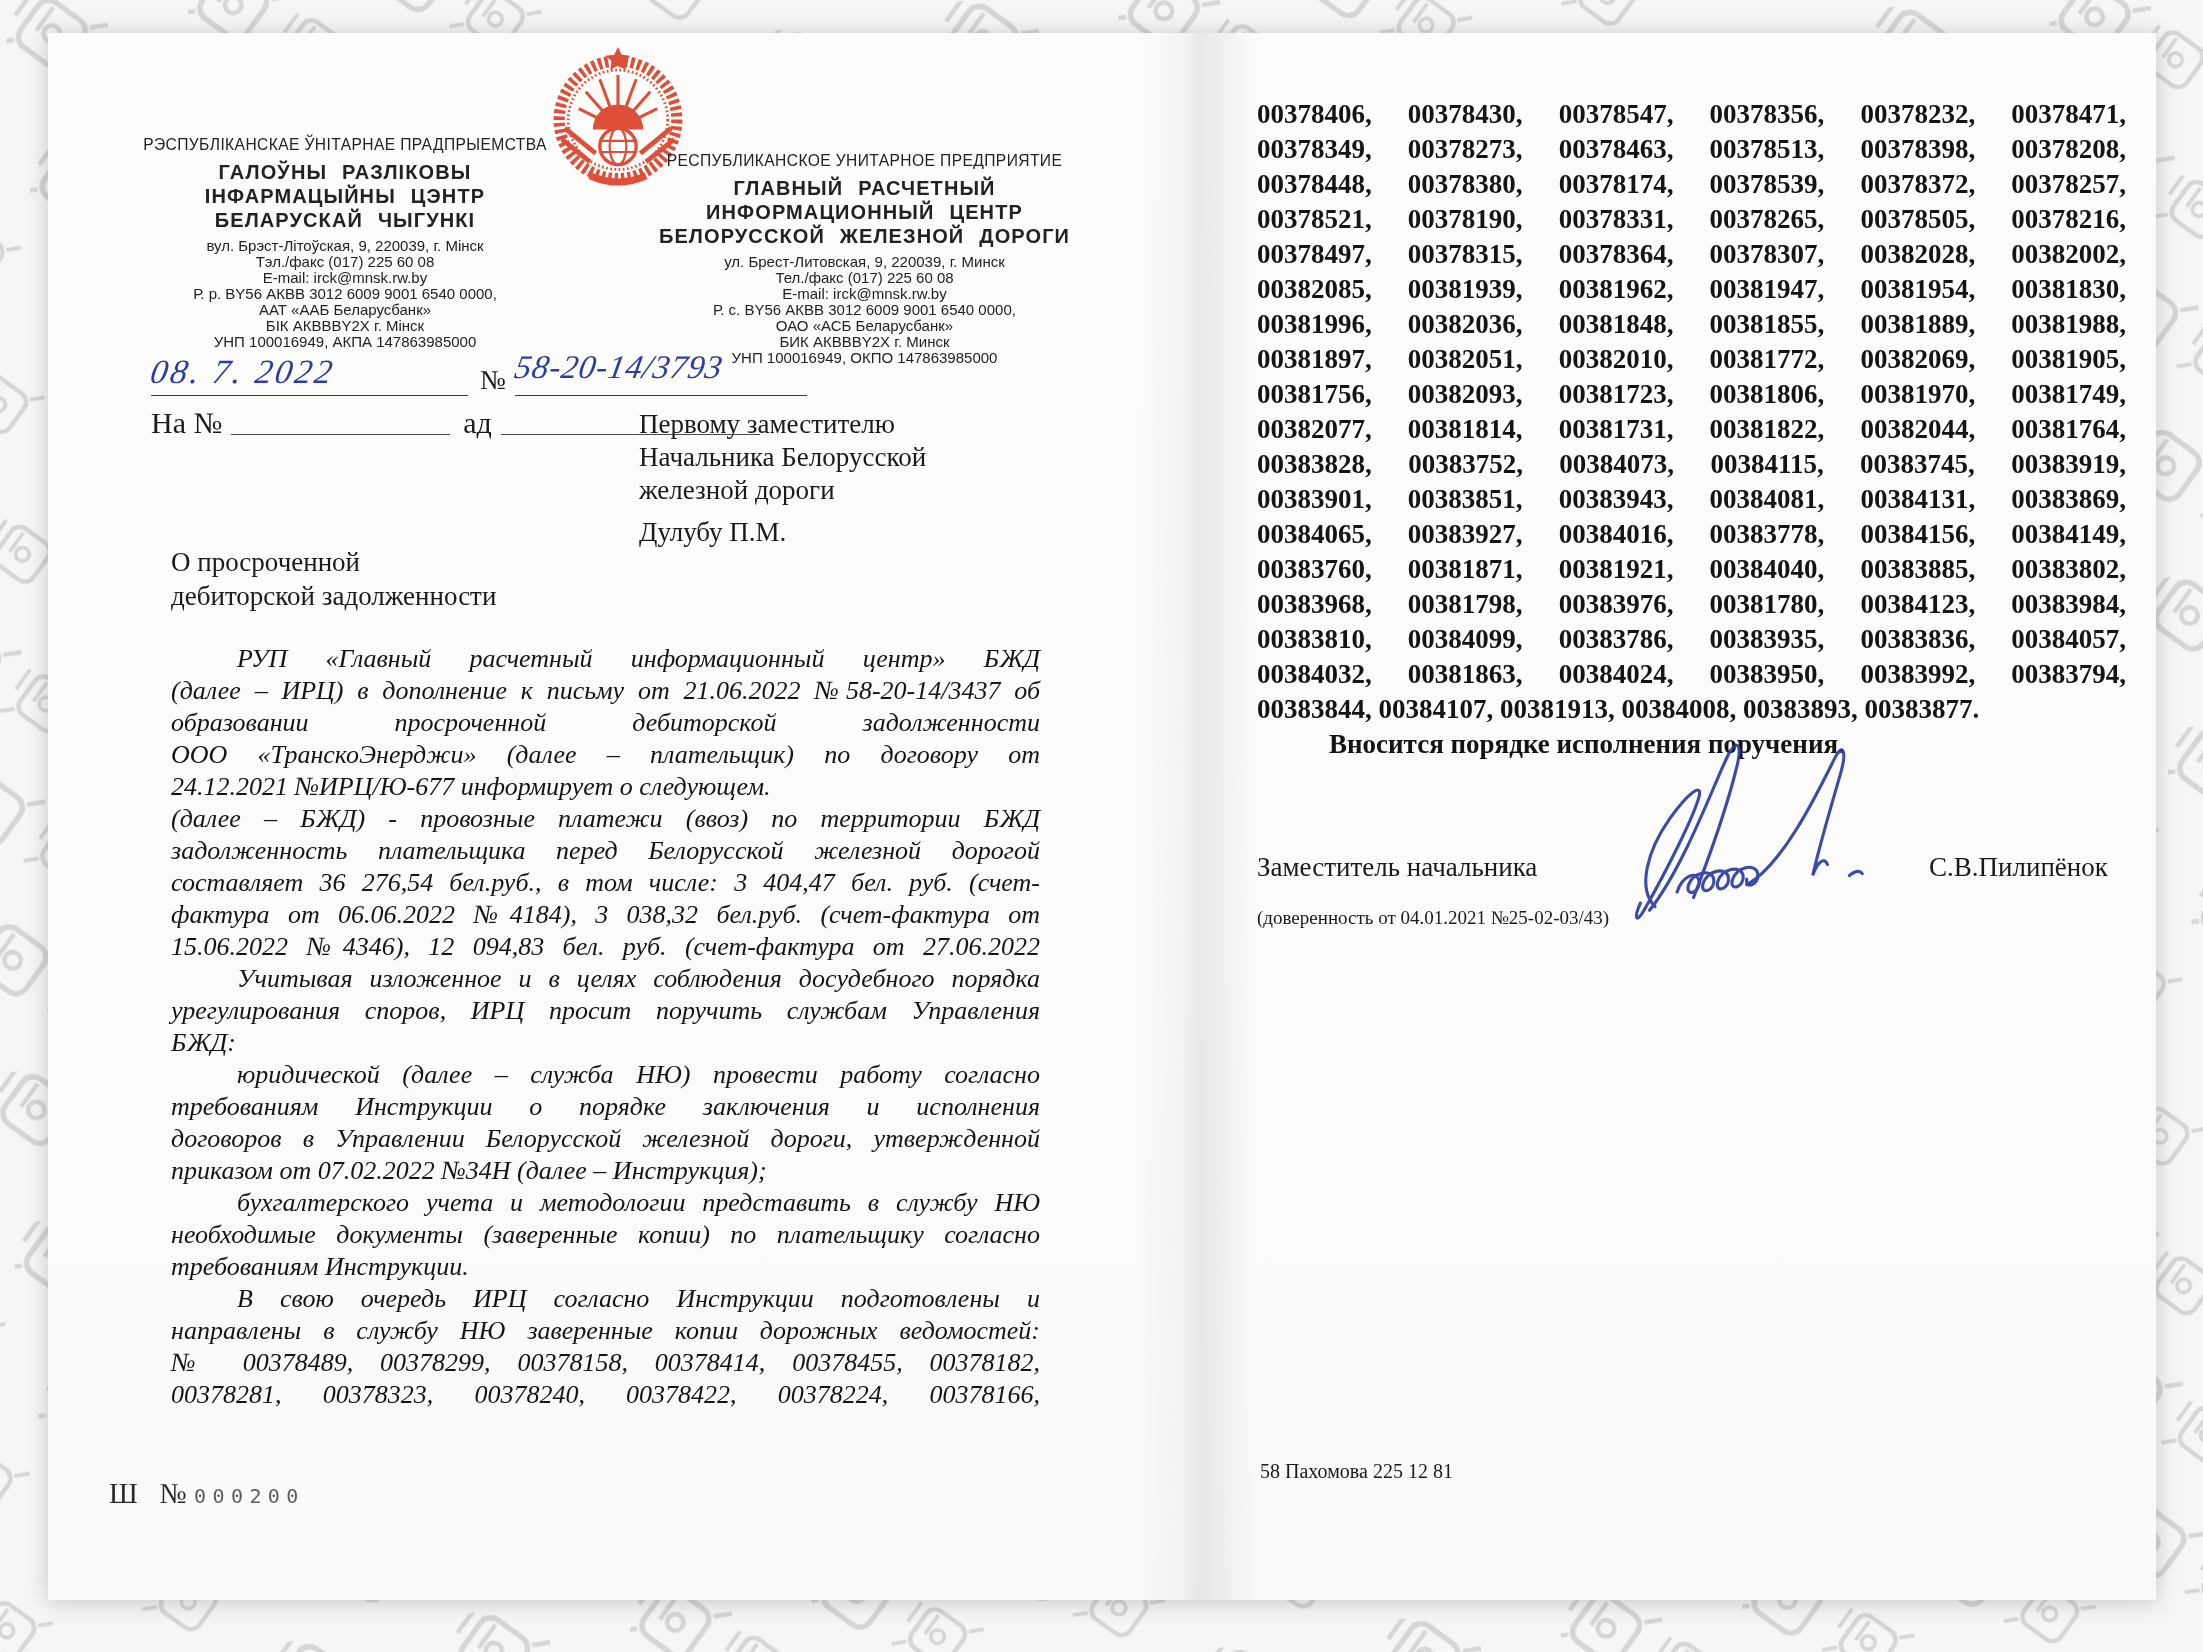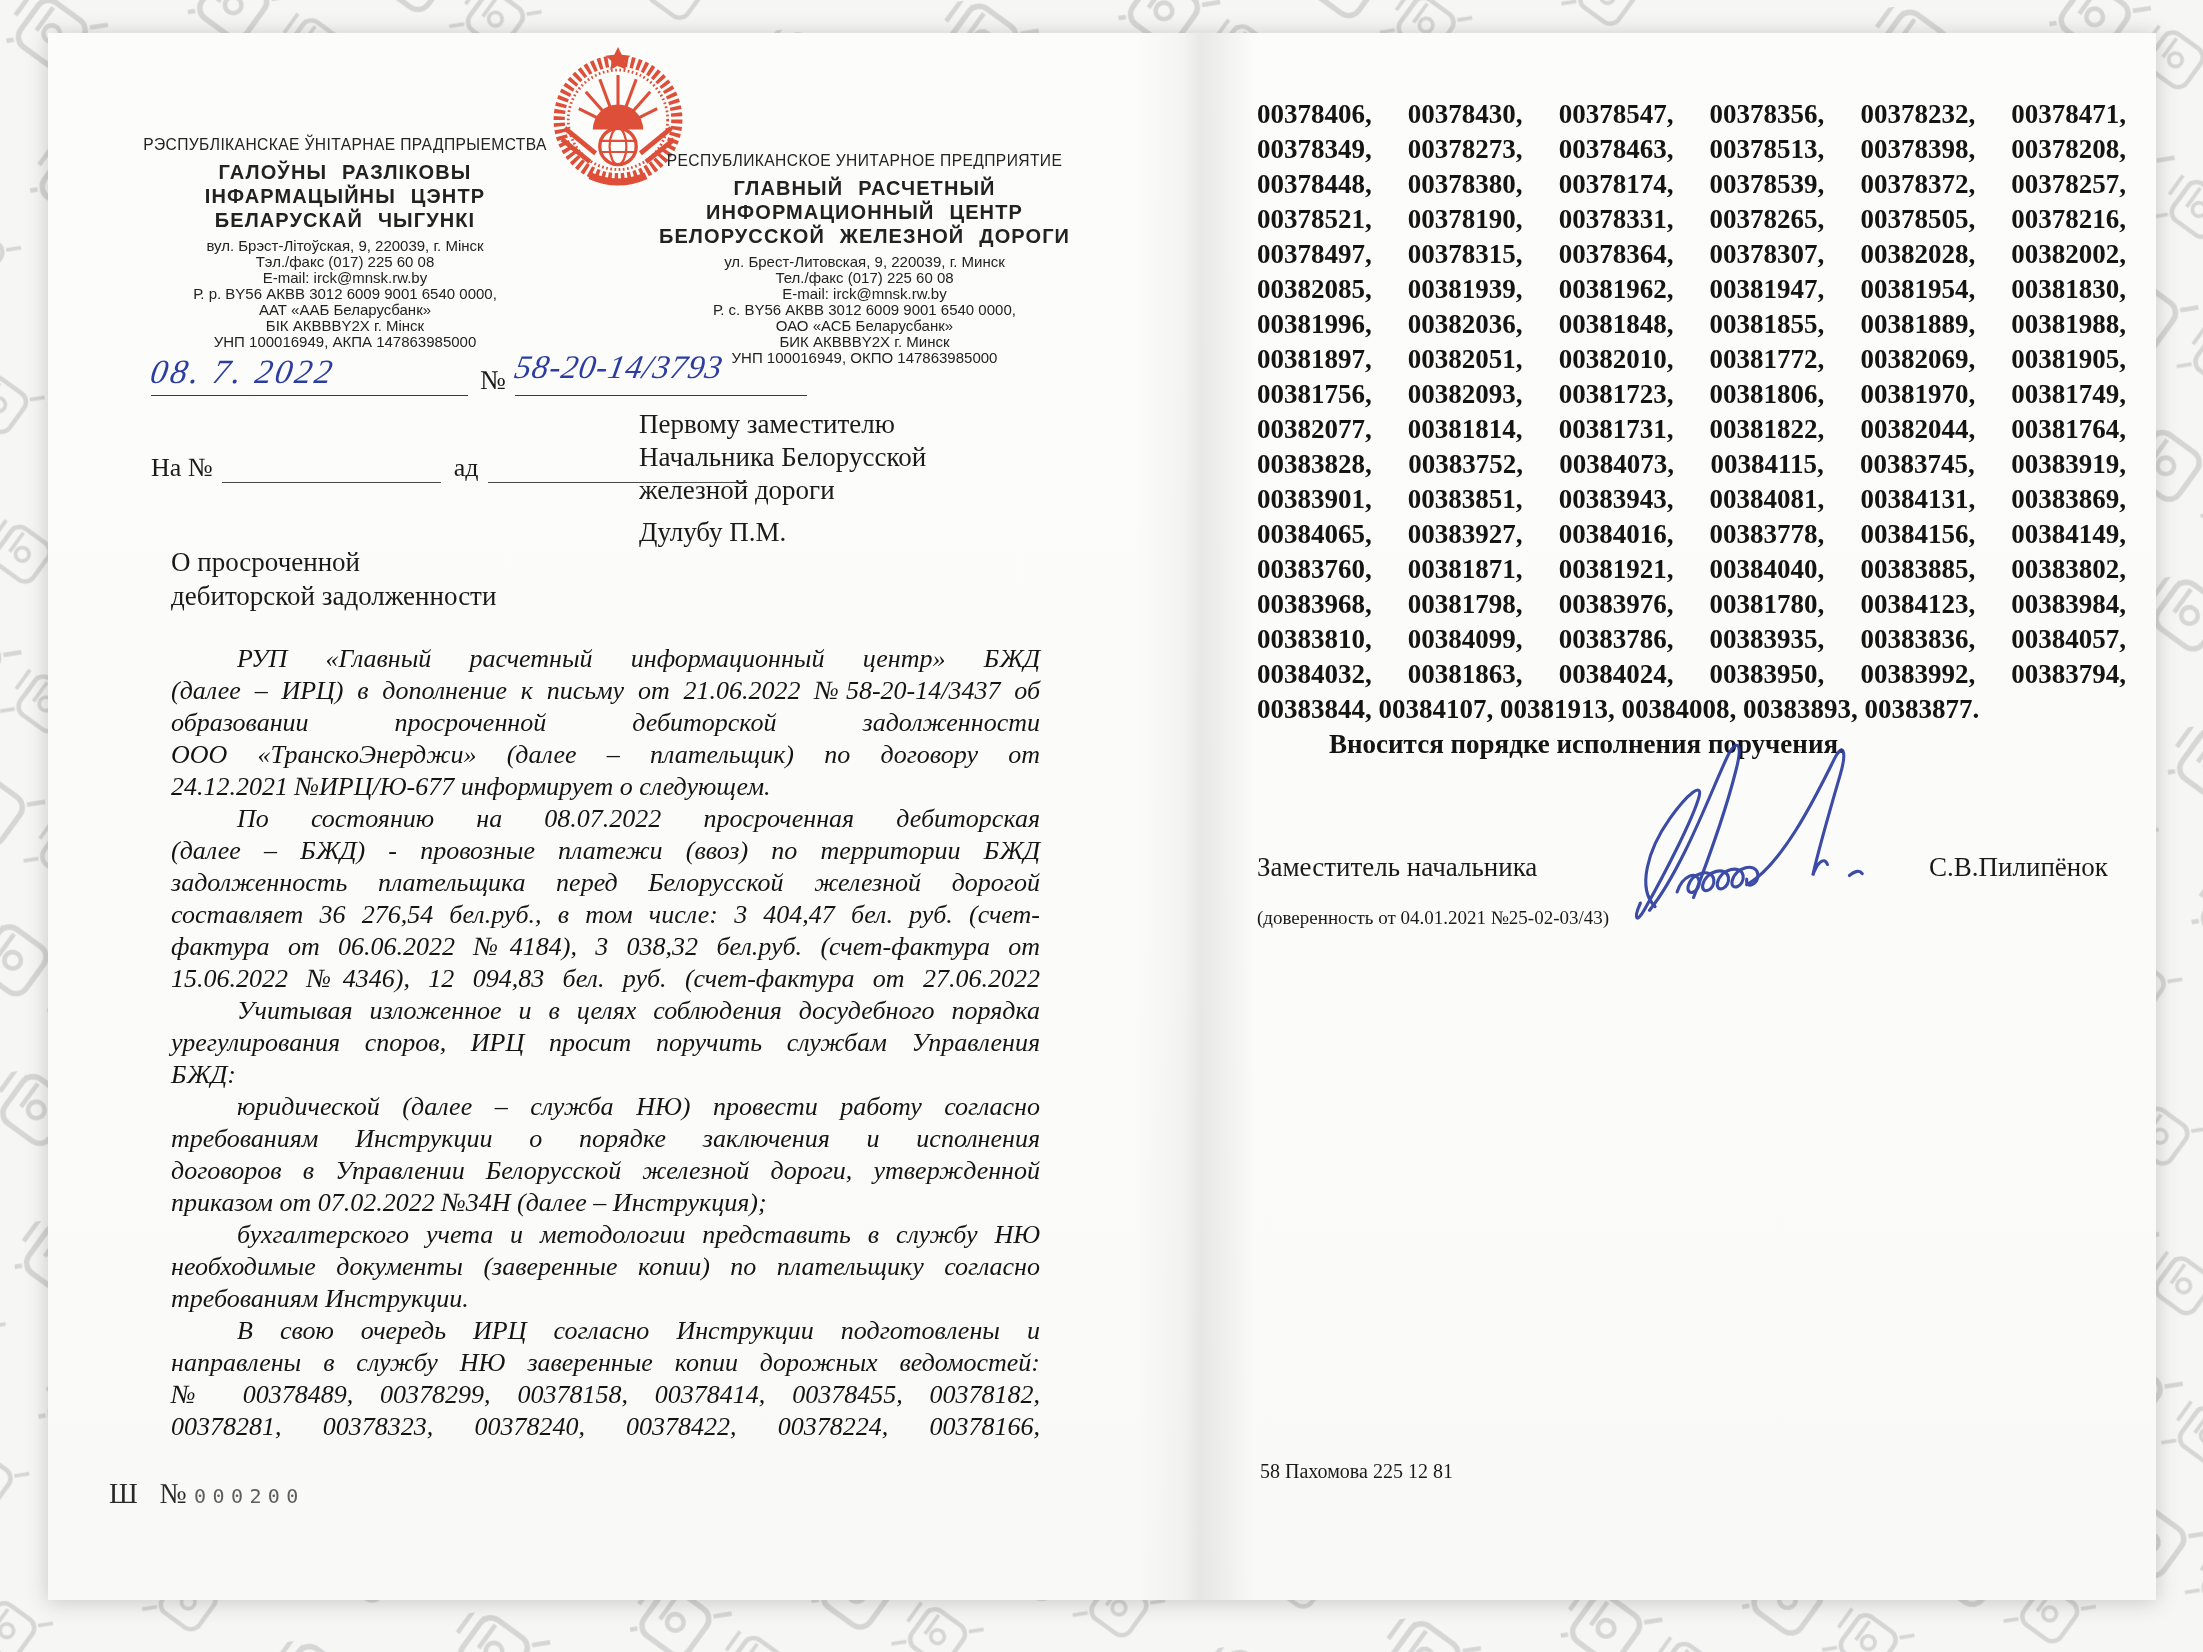--- a/index.html
+++ b/index.html
@@ -21,21 +21,21 @@
   .lh .addr{margin-top:5.5px;}
   .lh .addr .ln{font-size:15px;line-height:16px;white-space:nowrap;}
   
   .emblem{position:absolute;left:500px;top:7.3px;width:140px;height:154px;}
   
   .serif{font-family:"Liberation Serif",serif;color:#1a1a1a;}
   .hw{font-family:"Liberation Serif",serif;font-style:italic;color:#2b3da0;transform:skewX(-10deg);display:inline-block;}
   .hw-date{position:absolute;left:103px;top:320px;width:317px;border-bottom:1.8px solid #3a3a3a;height:42px;font-size:34px;letter-spacing:2.8px;}
   .no-sign{position:absolute;left:432px;top:332px;font-size:27px;}
   .hw-num{position:absolute;left:467px;top:316px;width:292px;border-bottom:1.8px solid #3a3a3a;height:46px;font-size:33px;letter-spacing:0.9px;}
-  .na-row{position:absolute;left:103px;top:373px;font-size:26px;display:flex;align-items:flex-end;margin-top:47px;}
+  .na-row{position:absolute;left:103px;top:373px;font-size:30px;display:flex;align-items:flex-start;}
   .na-row .ul{display:inline-block;border-bottom:1.8px solid #4a4a4a;height:27.5px;}
   .na-row .lbl{margin-right:9.2px;}
   
   .addressee{position:absolute;left:591px;top:375px;font-size:27px;line-height:33px;}
   .addressee .name{margin-top:9.2px;}
   .subject{position:absolute;left:123px;top:512px;font-size:27px;line-height:34px;}
   .body-block{position:absolute;left:123px;top:610px;width:869px;font-size:26px;color:#141414;}
   .body-block .ln{line-height:32px;height:32px;white-space:normal;font-style:italic;}
   .jst{text-align:justify;text-align-last:justify;}
   .ind{text-indent:66px;}
@@ -164,21 +164,20 @@
         <div class="ln">О просроченной</div>
         <div class="ln">дебиторской задолженности</div>
       </div>
 
     <div class="body-block serif">
         <div class="ln jst ind">РУП «Главный расчетный информационный центр» БЖД</div>
         <div class="ln jst">(далее – ИРЦ) в дополнение к письму от 21.06.2022 №58-20-14/3437 об</div>
         <div class="ln jst">образовании просроченной дебиторской задолженности</div>
         <div class="ln jst">ООО «ТранскоЭнерджи» (далее – плательщик) по договору от</div>
         <div class="ln">24.12.2021 №ИРЦ/Ю-677 информирует о следующем.</div>
-        <div class="ln jst ind">По состоянию на 08.07.2022 просроченная дебиторская</div>
         <div class="ln jst">(далее – БЖД) - провозные платежи (ввоз) по территории БЖД</div>
         <div class="ln jst">задолженность плательщика перед Белорусской железной дорогой</div>
         <div class="ln jst">составляет 36&nbsp;276,54 бел.руб., в том числе: 3&nbsp;404,47 бел. руб. (счет-</div>
         <div class="ln jst">фактура от 06.06.2022 №4184), 3&nbsp;038,32 бел.руб. (счет-фактура от</div>
         <div class="ln jst">15.06.2022 №4346), 12&nbsp;094,83 бел. руб. (счет-фактура от 27.06.2022</div>
         <div class="ln jst ind">Учитывая изложенное и в целях соблюдения досудебного порядка</div>
         <div class="ln jst">урегулирования споров, ИРЦ просит поручить службам Управления</div>
         <div class="ln">БЖД:</div>
         <div class="ln jst ind">юридической (далее – служба НЮ) провести работу согласно</div>
         <div class="ln jst">требованиям Инструкции о порядке заключения и исполнения</div>

